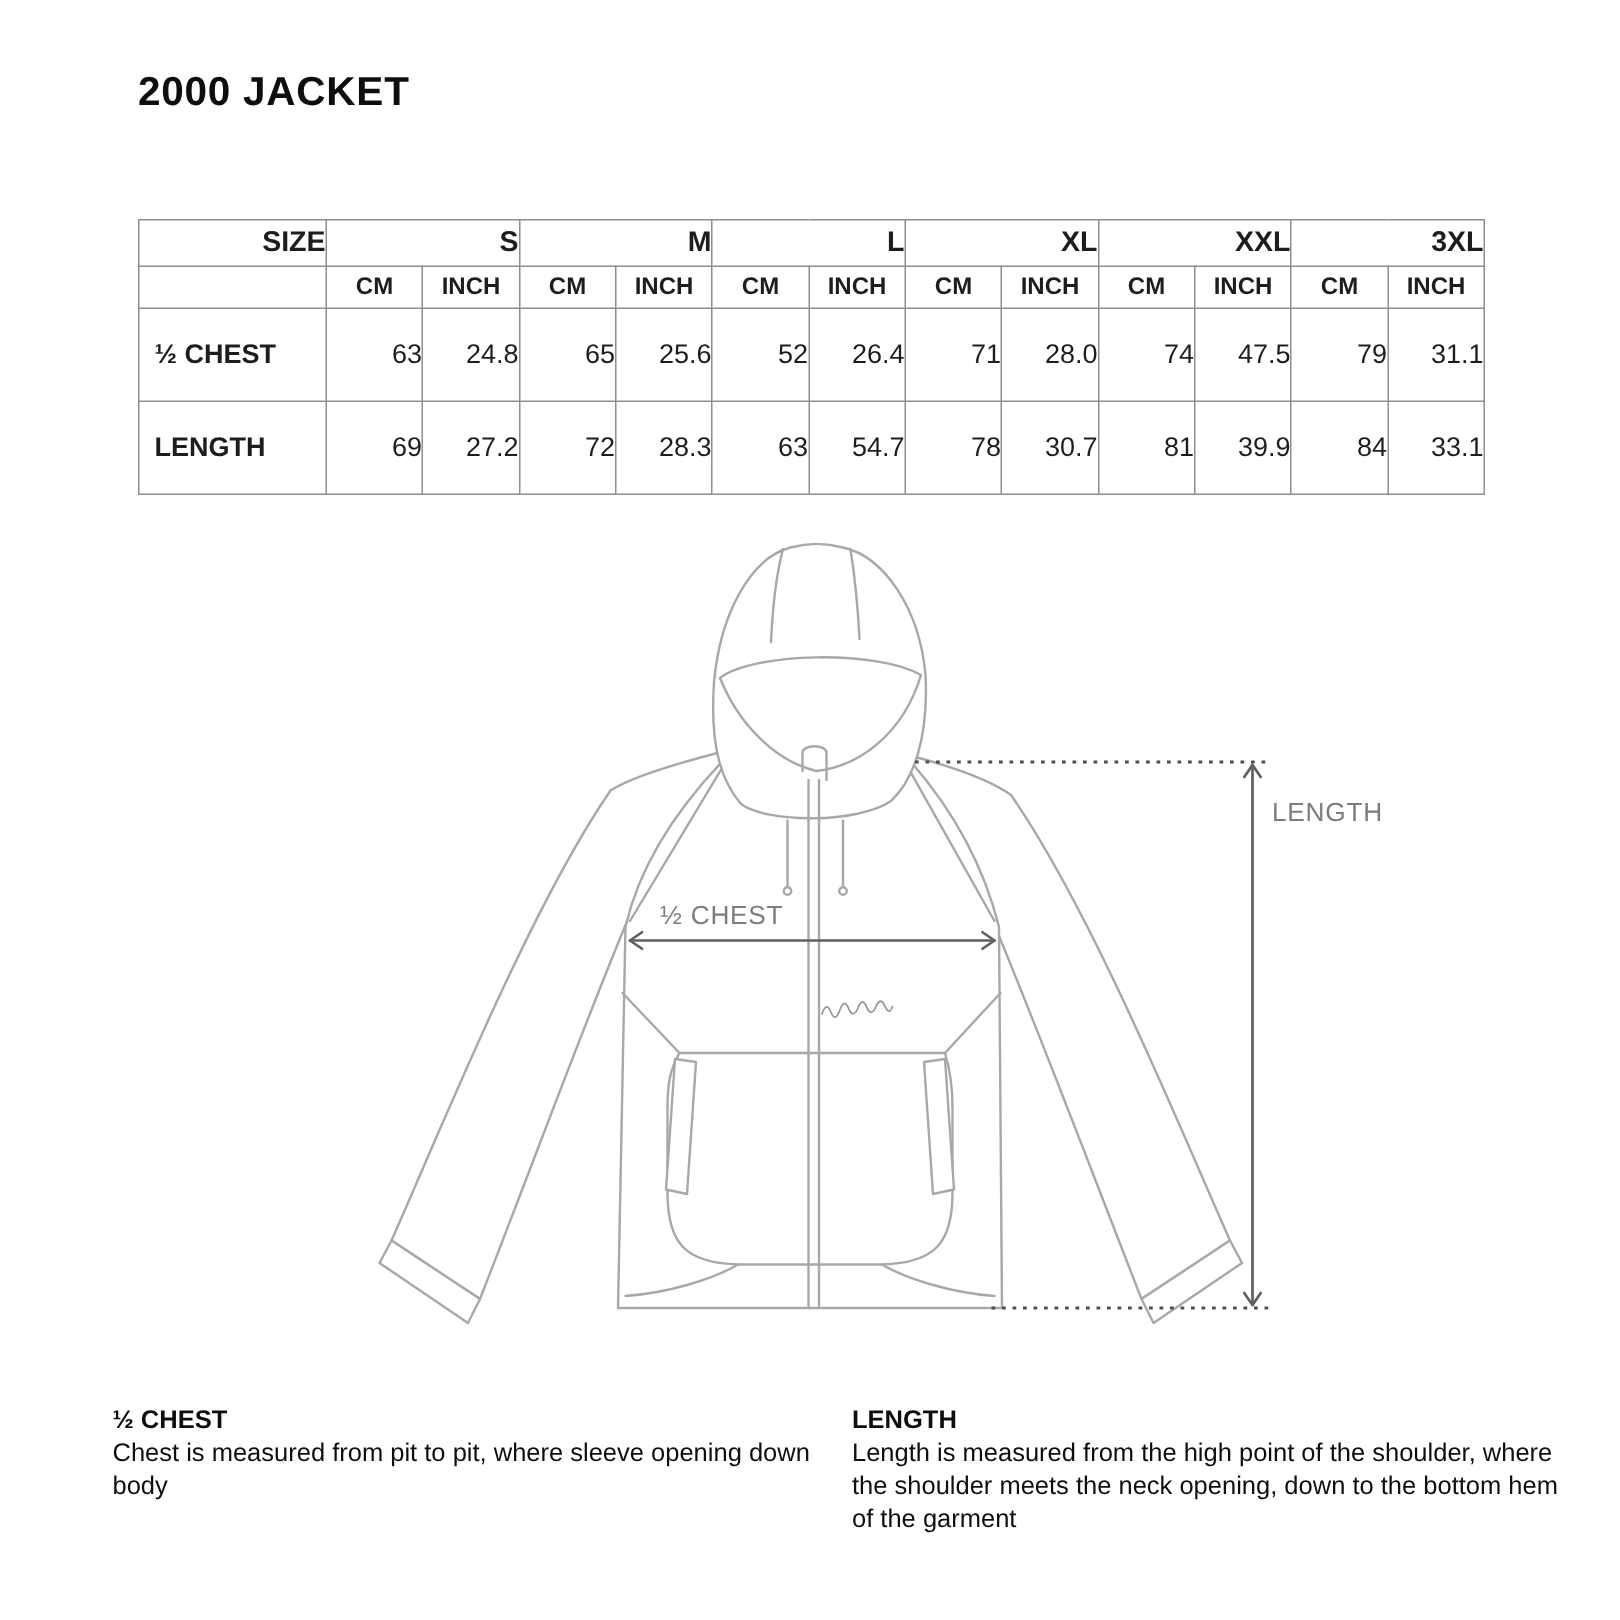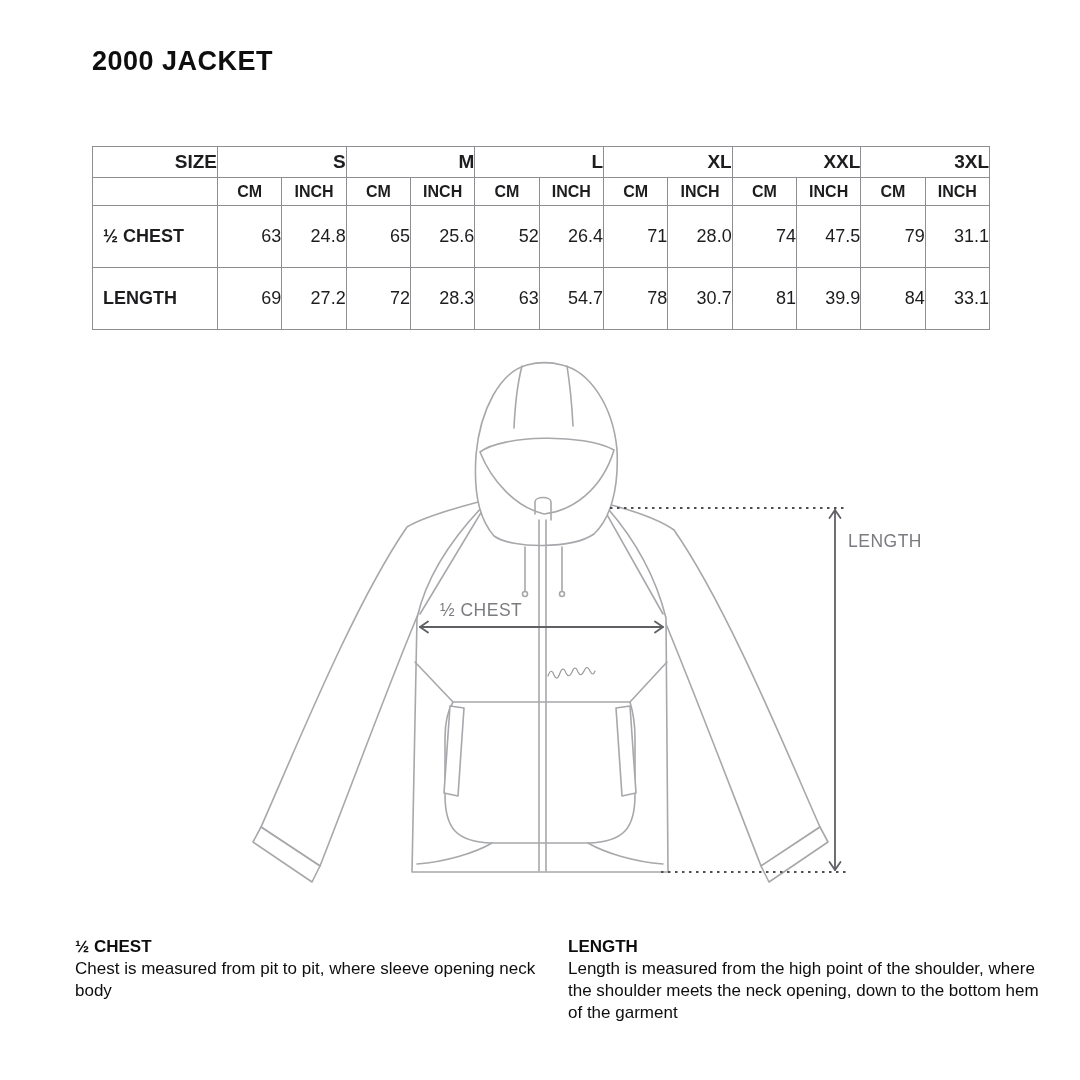--- a/index.html
+++ b/index.html
@@ -171,20 +171,20 @@
     <g stroke="#4e4e51" stroke-width="2" fill="none" stroke-dasharray="2.5,4.5">
       <path d="M370,158 L607,158"></path>
       <path d="M421,522 L607,522"></path>
     </g>
     <text x="200" y="266" font-size="17.5" letter-spacing="0.5" fill="#7b7c80">½ CHEST</text>
     <text x="608" y="197" font-size="17.5" letter-spacing="0.5" fill="#7b7c80">LENGTH</text>
   </svg>
 
   <div class="note left">
     <div class="note-h">½ CHEST</div>
-    <div>Chest is measured from pit to pit, where sleeve opening neck body</div>
+    <div>Chest is measured from pit to pit, where sleeve opening down body</div>
   </div>
   <div class="note right">
     <div class="note-h">LENGTH</div>
     <div>Length is measured from the high point of the shoulder, where the shoulder meets the neck opening, down to the bottom hem of the garment</div>
   </div>
 
 </div>
 
 </body></html>

